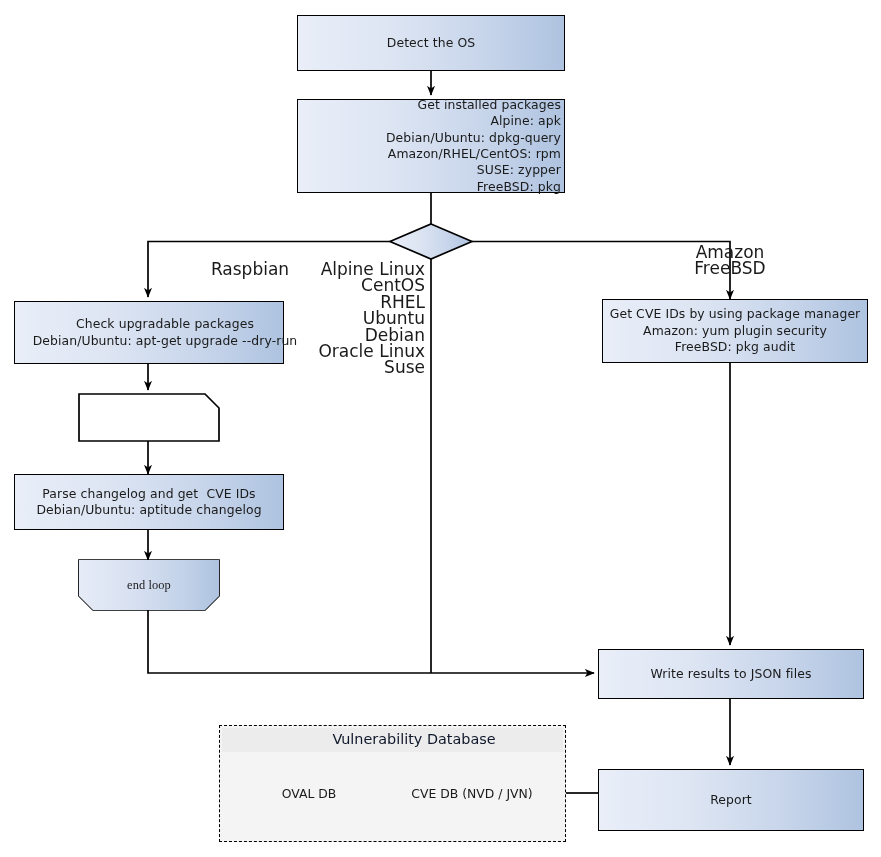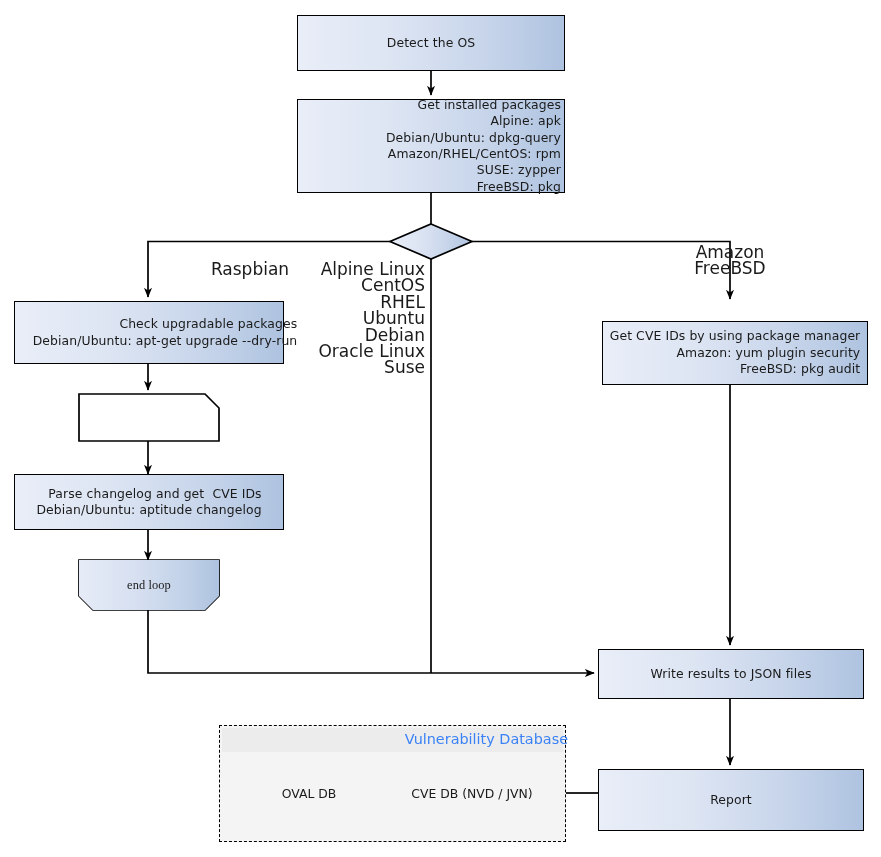--- a/index.html
+++ b/index.html
@@ -12,21 +12,21 @@
   svg.edges{position:absolute;left:0;top:0;width:881px;height:857px;pointer-events:none;}
 
   .node{position:absolute;box-sizing:border-box;display:flex;align-items:center;justify-content:center;}
   .box{
     border:1.6px solid #000000;
     background:linear-gradient(to right,#e9eef8 0%,#dde5f3 35%,#c6d4ea 72%,#aec3e0 100%);
   }
   .txt{
     font-size:12.4px;line-height:16.4px;white-space:pre;letter-spacing:0.1px;
   }
-  .txt.center{text-align:right;}
+  .txt.center{text-align:center;}
   .txt.right{text-align:right;}
 
   
   .rightlabel{justify-content:flex-end;padding-right:3px;}
 
   
   .loop-start{
     border:1.6px solid #000;
     background:linear-gradient(to right,#e6ecf7 0%,#d7e0f1 40%,#c2d2e8 75%,#aec3e0 100%);
     clip-path:polygon(14px 0,calc(100% - 14px) 0,100% 14px,100% 100%,0 100%,0 14px);
@@ -39,21 +39,21 @@
   .edge-label{position:absolute;font-size:17px;line-height:16.4px;white-space:pre;}
   .edge-label.right{text-align:right;}
   .edge-label.center{text-align:center;}
 
   .group-box{
     position:absolute;box-sizing:border-box;
     border:1.7px dashed #000000;
     background:#f4f4f4;
   }
   .group-title{
-    position:absolute;font-size:14.4px;white-space:nowrap;text-align:right;color:#3b82f6;
+    position:absolute;font-size:14.4px;white-space:nowrap;text-align:center;color:#0f172a;
   }
   .group-titlebar{
     position:absolute;background:#ececec;
   }
   .cyl-label{
     position:absolute;font-size:12.4px;white-space:nowrap;text-align:center;
   }
 </style>
 </head>
 <body>
@@ -133,21 +133,21 @@
 
   <div class="node box" style="left:14px;top:474px;width:270px;height:56px;">
     <div class="txt center">Parse changelog and get  CVE IDs
 Debian/Ubuntu: aptitude changelog</div>
   </div>
 
   <div class="node loop-end" style="left:79px;top:560px;width:140px;height:50px;border:none;font-family:Liberation Serif, serif;">
     <div class="txt center">end loop</div>
   </div>
 
-  <div class="node box" style="left:602px;top:299px;width:266px;height:64px;margin-top:22px;">
+  <div class="node box" style="left:602px;top:299px;width:266px;height:64px;">
     <div class="txt center">Get CVE IDs by using package manager
 Amazon: yum plugin security
 FreeBSD: pkg audit</div>
   </div>
 
   <div class="node box" style="left:598px;top:649px;width:266px;height:50px;">
     <div class="txt center">Write results to JSON files</div>
   </div>
 
   <div class="node box" style="left:598px;top:769px;width:266px;height:62px;">

